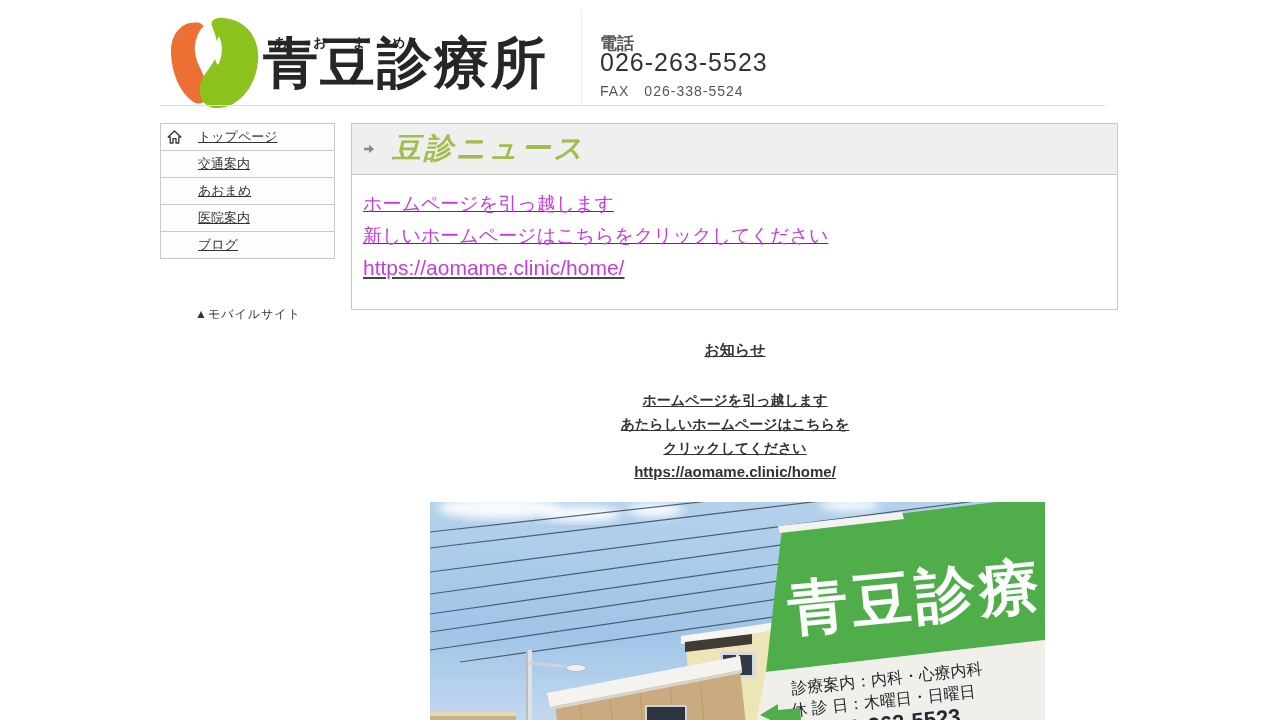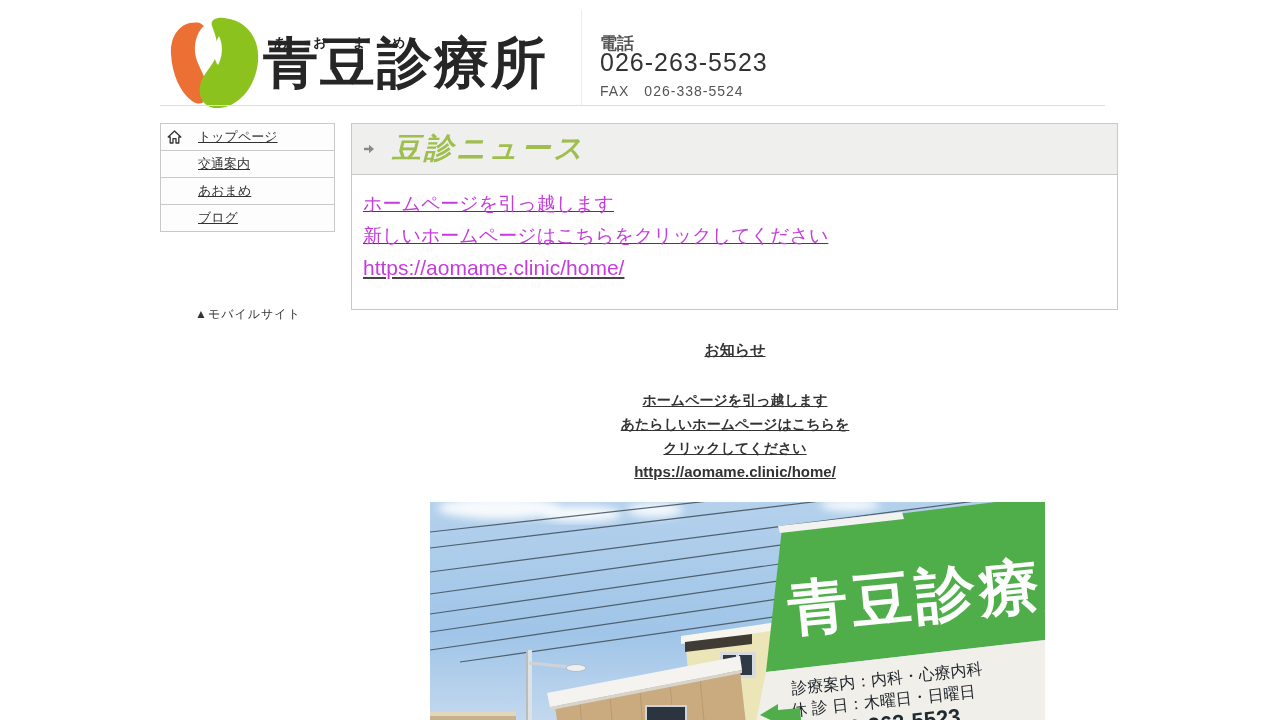--- a/index.html
+++ b/index.html
@@ -73,20 +73,23 @@
       <svg class="home-ico" width="15" height="14" viewBox="0 0 15 14">
         <path d="M7.5 1 L13.8 7 H11.8 V13 H9 V8.6 H6 V13 H3.2 V7 H1.2 Z" fill="none" stroke="#333" stroke-width="1.3" stroke-linejoin="round"></path>
       </svg>
       <span class="lbl">トップページ</span>
     </div>
     <div class="side-item">
       <span class="lbl">交通案内</span>
     </div>
     <div class="side-item">
       <span class="lbl">あおまめ</span>
+    </div>
+    <div class="side-item">
+      <span class="lbl">医院案内</span>
     </div>
     <div class="side-item">
       <span class="lbl">ブログ</span>
     </div>
   </nav>
   <div class="mobile-link">▲モバイルサイト</div>
 
   <section class="news-box">
     <div class="news-header">
       <svg class="news-arrow" width="12" height="12" viewBox="0 0 12 12">

